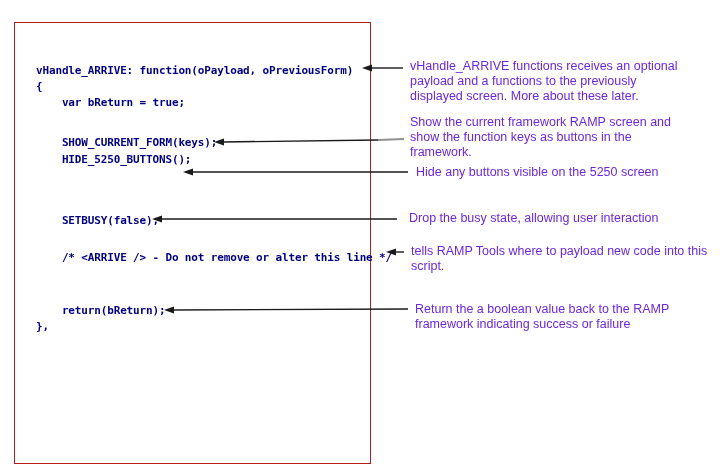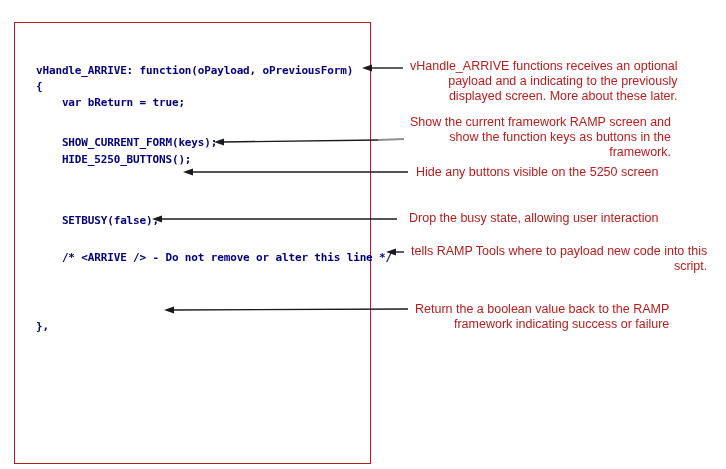--- a/index.html
+++ b/index.html
@@ -33,22 +33,21 @@
     line-height: 13px;
   }
   .ann {
     position: absolute;
     color: #000000;
   }
   .ann-line {
     font-size: 12.5px;
     line-height: 15px;
     white-space: pre;
-    color: #b91c1c;
-    text-align: right;
+    color: #6d28d9;
   }
   .arrow-layer {
     position: absolute;
     left: 0; top: 0;
     width: 726px; height: 469px;
     pointer-events: none;
   }
 </style>
 </head>
 <body>
@@ -56,26 +55,27 @@
 <div class="figure">
 
   <div class="code-box">
     <div class="code-line" style="top:41px">vHandle_ARRIVE: function(oPayload, oPreviousForm)</div>
     <div class="code-line" style="top:57px">{</div>
     <div class="code-line" style="top:73px">    var bReturn = true;</div>
     <div class="code-line" style="top:113px">    SHOW_CURRENT_FORM(keys);</div>
     <div class="code-line" style="top:130px">    HIDE_5250_BUTTONS();</div>
     <div class="code-line" style="top:191px">    SETBUSY(false);</div>
     <div class="code-line" style="top:228px">    /* &lt;ARRIVE /&gt; - Do not remove or alter this line */</div>
+    <div class="code-line" style="top:281px">    return(bReturn);</div>
     <div class="code-line" style="top:297px">},</div>
   </div>
 
   <div class="ann" style="left:410px;top:59px">
     <div class="ann-line">vHandle_ARRIVE functions receives an optional</div>
-    <div class="ann-line">payload and a indicating to the previously</div>
+    <div class="ann-line">payload and a functions to the previously</div>
     <div class="ann-line">displayed screen. More about these later.</div>
   </div>
 
   <div class="ann" style="left:410px;top:115px">
     <div class="ann-line">Show the current framework RAMP screen and</div>
     <div class="ann-line">show the function keys as buttons in the</div>
     <div class="ann-line">framework.</div>
   </div>
 
   <div class="ann" style="left:416px;top:165px">

